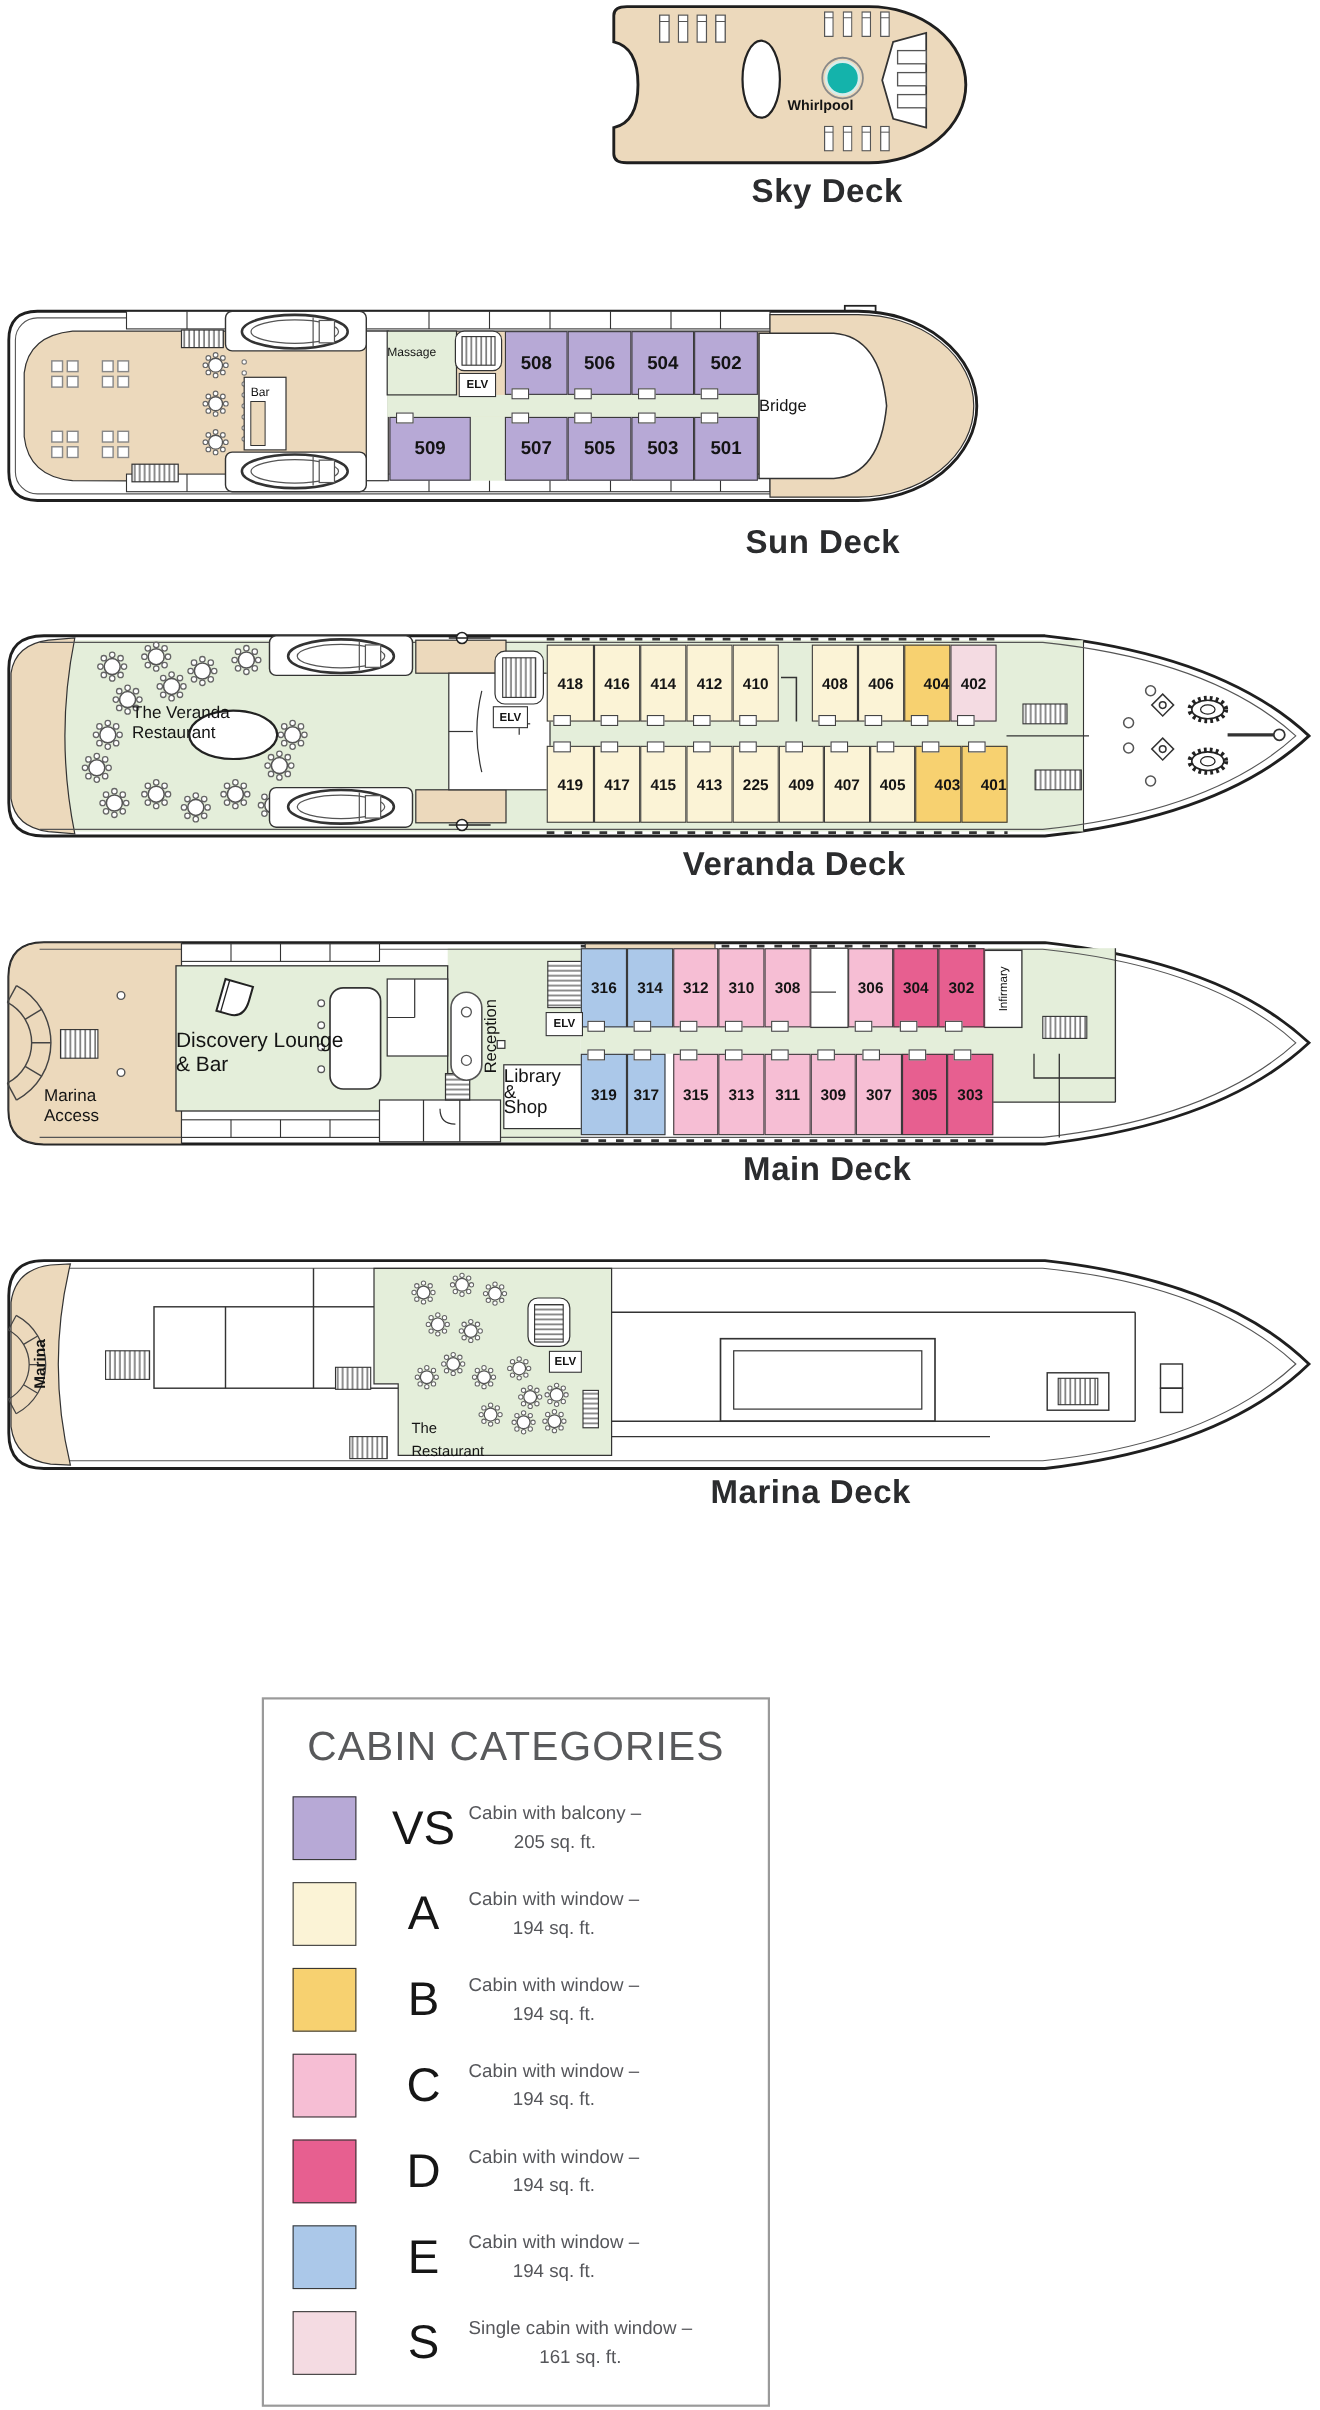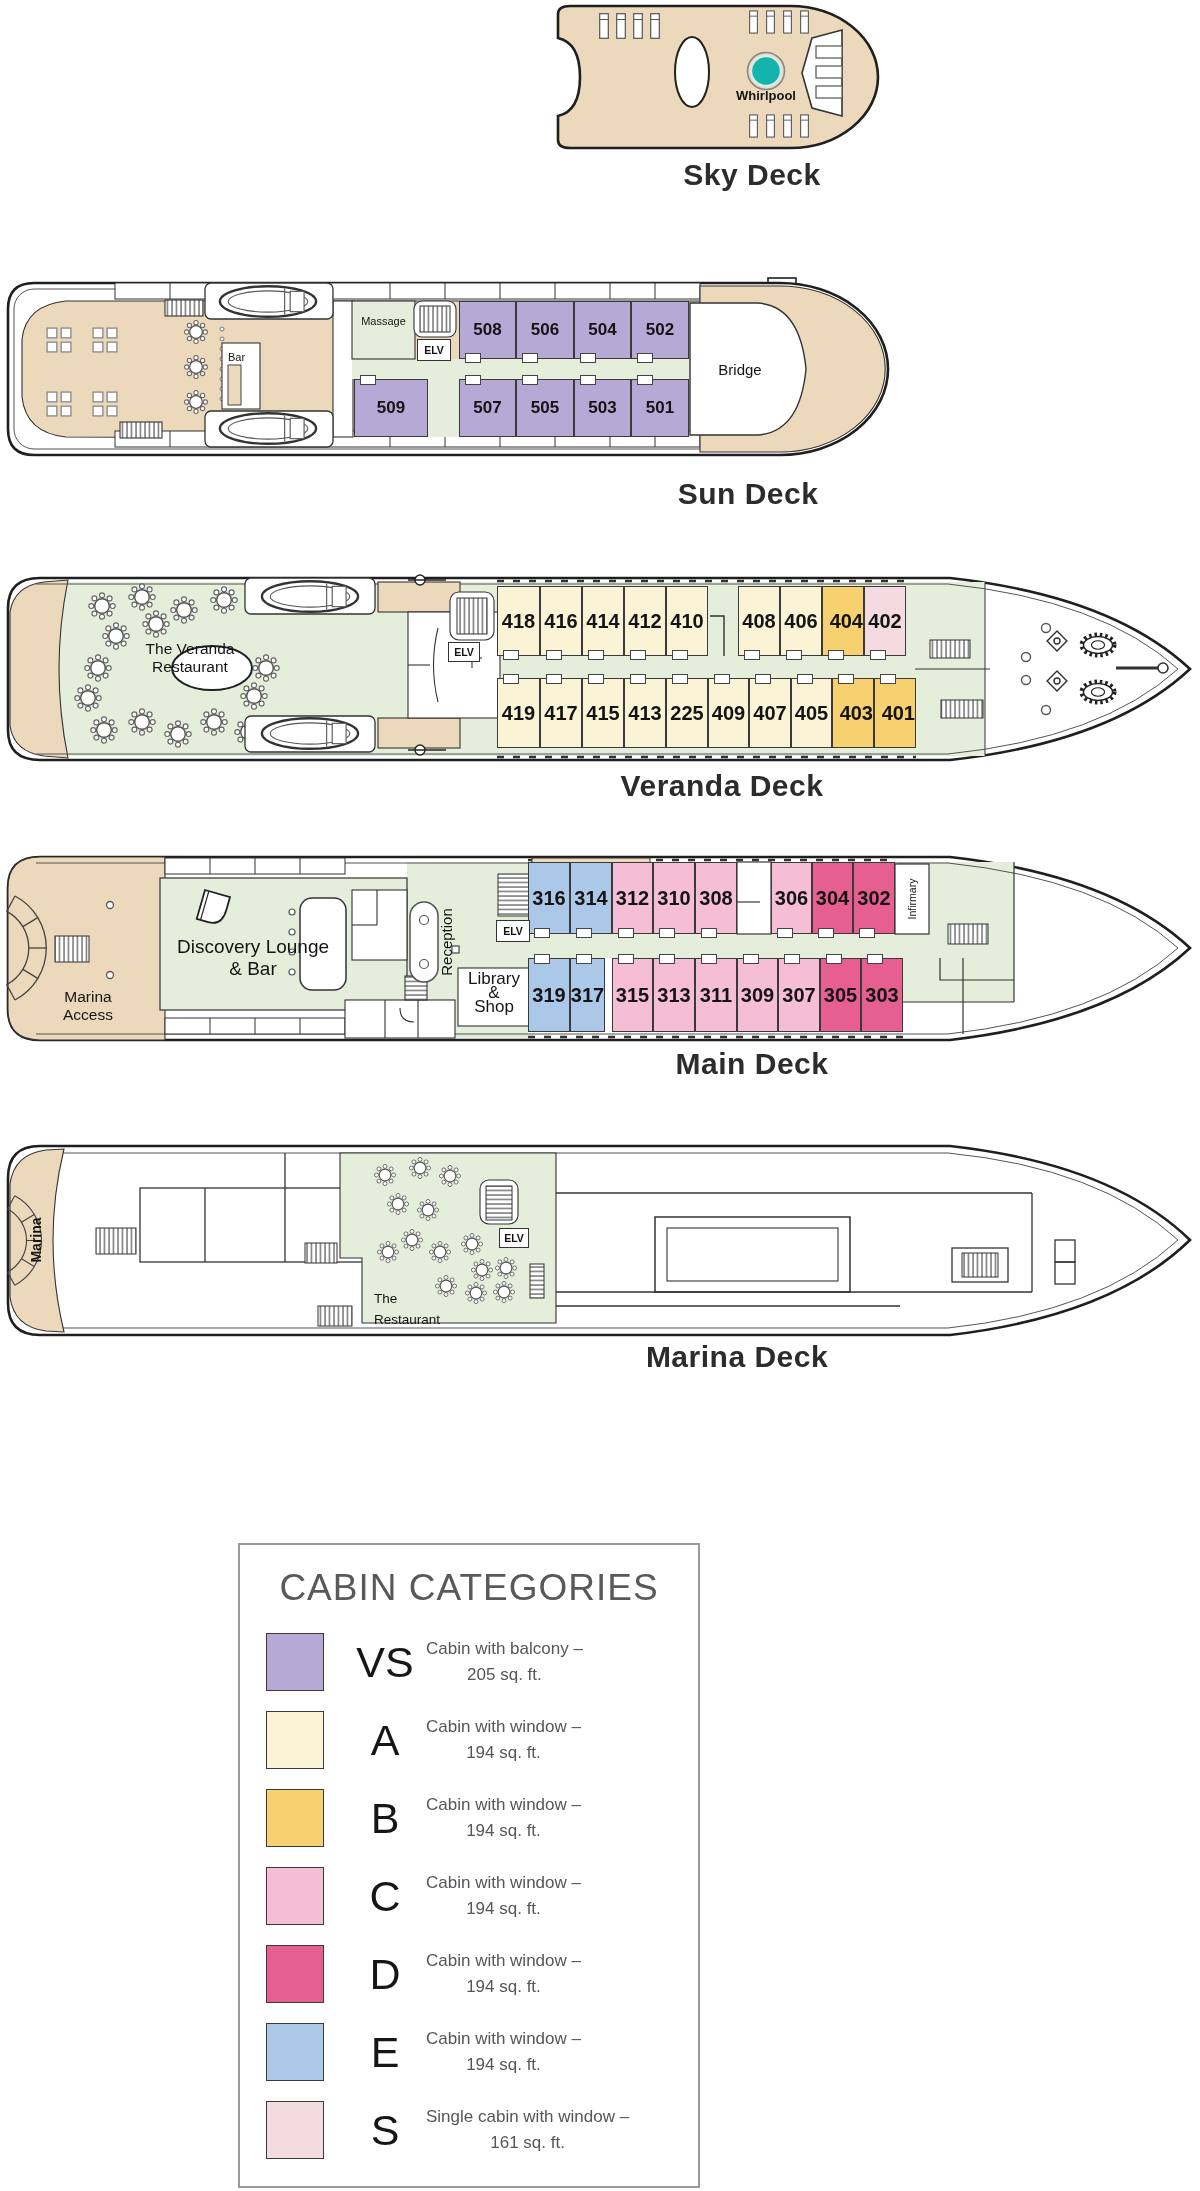--- a/index.html
+++ b/index.html
@@ -5,30 +5,30 @@
   html,body{margin:0;padding:0;background:#fff;}
   #canvas{position:relative;width:1200px;height:2191px;background:#fff;overflow:hidden;
           font-family:"Liberation Sans", sans-serif;}
   .deck{position:absolute;}
   .deck svg{position:absolute;left:0;top:0;}
   .deck-title{position:absolute;font-size:30px;font-weight:700;color:#2b2c2e;
               transform:translateX(-50%);white-space:nowrap;letter-spacing:.5px;}
   .cabin{position:absolute;border:1.3px solid #3a3a3a;display:flex;align-items:center;
          justify-content:center;font-weight:700;color:#141414;box-sizing:border-box;}
   .deck-sun .cabin{font-size:17px;}
-  .deck-veranda .cabin,.deck-main .cabin{font-size:20px;}
+  .deck-veranda .cabin,.deck-main .cabin{font-size:14px;}
   .cat-VS{background:#b7a9d6;} .cat-A{background:#fbf3d6;} .cat-B{background:#f7d170;justify-content:flex-end;}
   .cat-C{background:#f6bed4;} .cat-D{background:#e75f90;} .cat-E{background:#abc8e9;}
   .cat-S{background:#f4dbe2;}
   .cabin.row-t::after{content:"";position:absolute;bottom:-5px;left:5px;width:14px;height:8px;
                       background:#fff;border:1px solid #444;}
   .cabin.row-b::after{content:"";position:absolute;top:-5px;left:5px;width:14px;height:8px;
                       background:#fff;border:1px solid #444;}
   .plan-label{position:absolute;color:#141414;line-height:1.15;}
-  .center{text-align:center;}
+  .center{text-align:left;}
   .vlabel{position:absolute;white-space:nowrap;color:#141414;
           transform:translate(-50%,-50%) rotate(-90deg);}
   .elv-box{position:absolute;background:#fff;border:1.3px solid #333;display:flex;
            align-items:center;justify-content:center;font-size:10.5px;font-weight:600;
            color:#111;box-sizing:border-box;}
   
   #legend{position:absolute;left:238px;top:1543px;width:462px;height:645px;background:#fff;
           border:2px solid #9a9a9a;box-sizing:border-box;}
   #legend .ltitle{margin-top:22px;text-align:center;font-size:37px;color:#58595b;
                   letter-spacing:1px;font-weight:400;}

